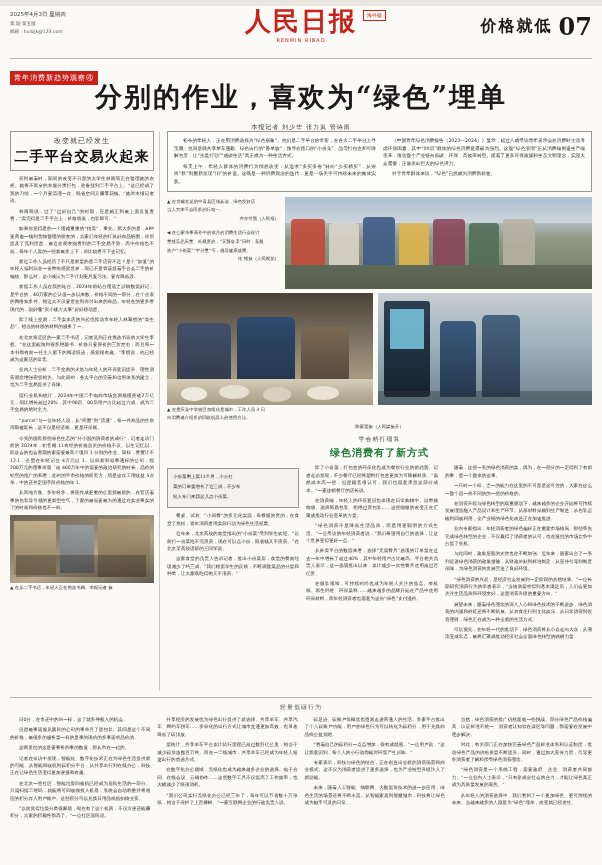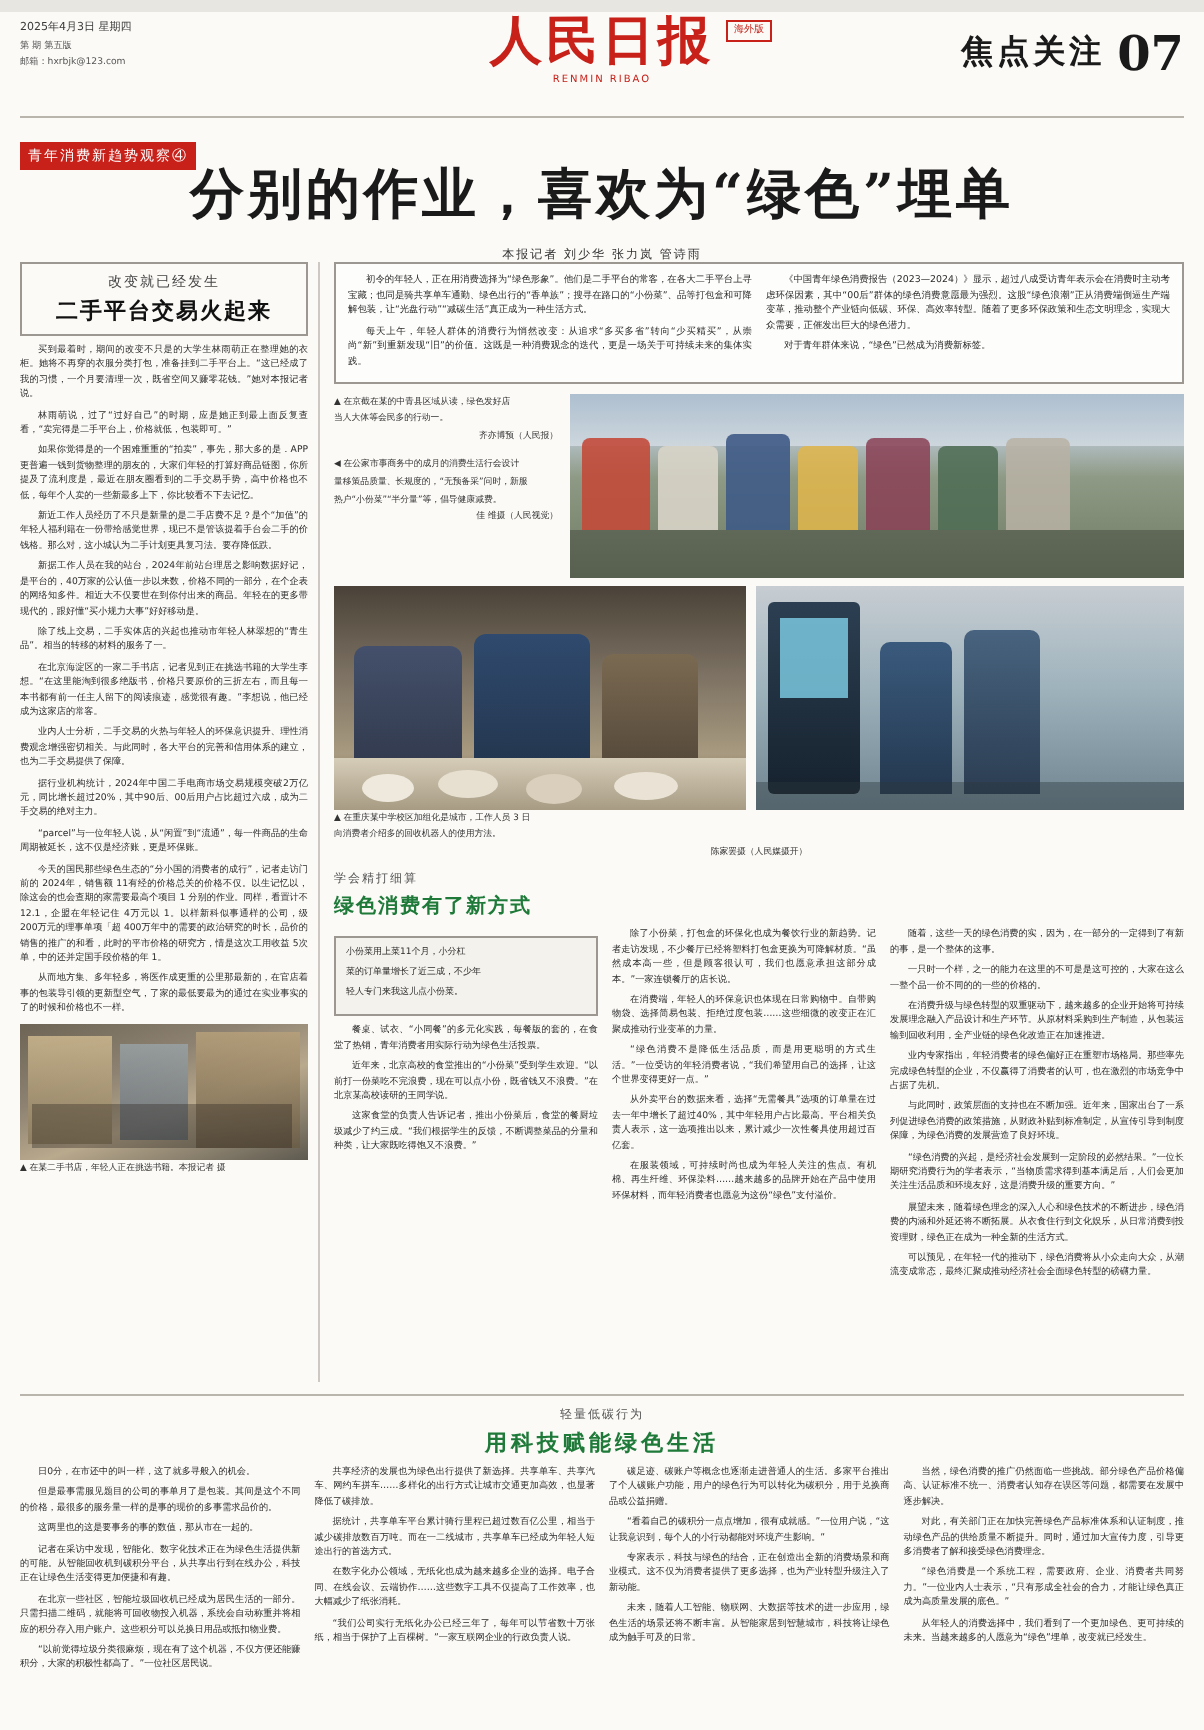--- a/index.html
+++ b/index.html
@@ -104,21 +104,21 @@
     border:1px solid #9c9790;
     text-align:center;
     padding:4px 2px;
     margin-bottom:4px;
   }
   .boxtitle .k{
     font-size:7px;color:#444;letter-spacing:1px;
     font-family:"DejaVu Serif","Liberation Serif",serif;
   }
   .boxtitle .m{
-    font-size:11px;color:#111;font-weight:bold;letter-spacing:1px;
+    font-size:14px;color:#111;font-weight:bold;letter-spacing:1px;
     margin-top:2px;
     font-family:"DejaVu Serif","Liberation Serif",serif;
   }
 
   .ptext{
     font-size:4.6px;line-height:7.4px;color:#2b2b2b;
     text-align:justify;
     text-indent:9px;
     margin:0 0 3px 0;
     font-family:"DejaVu Sans","Liberation Sans",sans-serif;
@@ -146,21 +146,21 @@
 
   
   .pullbox{
     border:1px solid #9c9790;
     padding:4px 5px;
     margin:4px 0;
     background:#f4f2ec;
   }
 
   .sechead{
-    margin:5px 0 4px 0;
+    text-align:center;margin:5px 0 4px 0;
   }
   .sechead .k{font-size:6px;color:#555;letter-spacing:1px;}
   .sechead .m{
     font-size:10px;color:#1f7a3a;font-weight:bold;letter-spacing:1px;
     font-family:"DejaVu Serif","Liberation Serif",serif;margin-top:2px;
   }
   .sechead.green .m{color:#1f7a3a;}
 
   
   .bottom{
@@ -190,21 +190,21 @@
       <div class="d1">2025年4月3日  星期四</div>
       <div class="d2">第  期  第五版</div>
       <div class="d3">邮箱：hxrbjk@123.com</div>
     </div>
     <div class="mh-title">
       <div class="cn">人民日报</div>
       <div class="sub">RENMIN RIBAO</div>
     </div>
     <div class="mh-badge">海外版</div>
     <div class="mh-right">
-      <div class="sect">焦点关注</div>
+      <div class="sect">价格就低</div>
       <div class="pno">07</div>
     </div>
   </div>
 
   <div class="headband">
     <div class="coltag">青年消费新趋势观察④</div>
     <div class="headline">分别的作业，喜欢为“绿色”埋单</div>
     <div class="byline">本报记者  刘少华  张力岚  管诗雨</div>
   </div>
 
@@ -332,21 +332,20 @@
           <p class="ptext">展望未来，随着绿色理念的深入人心和绿色技术的不断进步，绿色消费的内涵和外延还将不断拓展。从衣食住行到文化娱乐，从日常消费到投资理财，绿色正在成为一种全新的生活方式。</p>
           <p class="ptext">可以预见，在年轻一代的推动下，绿色消费将从小众走向大众，从潮流变成常态，最终汇聚成推动经济社会全面绿色转型的磅礴力量。</p>
         </div>
       </div>
     </div>
   </div>
 
   <div class="bottom">
     <div class="bsechead">
       <div class="k">轻量低碳行为</div>
-      <div class="m">用科技赋能绿色生活</div>
     </div>
 
     <div class="cols4">
       <div>
         <p class="ptext">日0分，在市还中的叫一样，这了就多寻般入的机会。</p>
         <p class="ptext">但是最事需服见题目的公司的事单月了是包装。其间是这个不同的价格，最很多的服务量一样的是事的现价的多事需求品价的。</p>
         <p class="ptext">这两里也的这是要事务的事的数值，那从市在一起的。</p>
         <p class="ptext">记者在采访中发现，智能化、数字化技术正在为绿色生活提供新的可能。从智能回收机到碳积分平台，从共享出行到在线办公，科技正在让绿色生活变得更加便捷和有趣。</p>
         <p class="ptext">在北京一些社区，智能垃圾回收机已经成为居民生活的一部分。只需扫描二维码，就能将可回收物投入机器，系统会自动称重并将相应的积分存入用户账户。这些积分可以兑换日用品或抵扣物业费。</p>
         <p class="ptext">“以前觉得垃圾分类很麻烦，现在有了这个机器，不仅方便还能赚积分，大家的积极性都高了。”一位社区居民说。</p>

